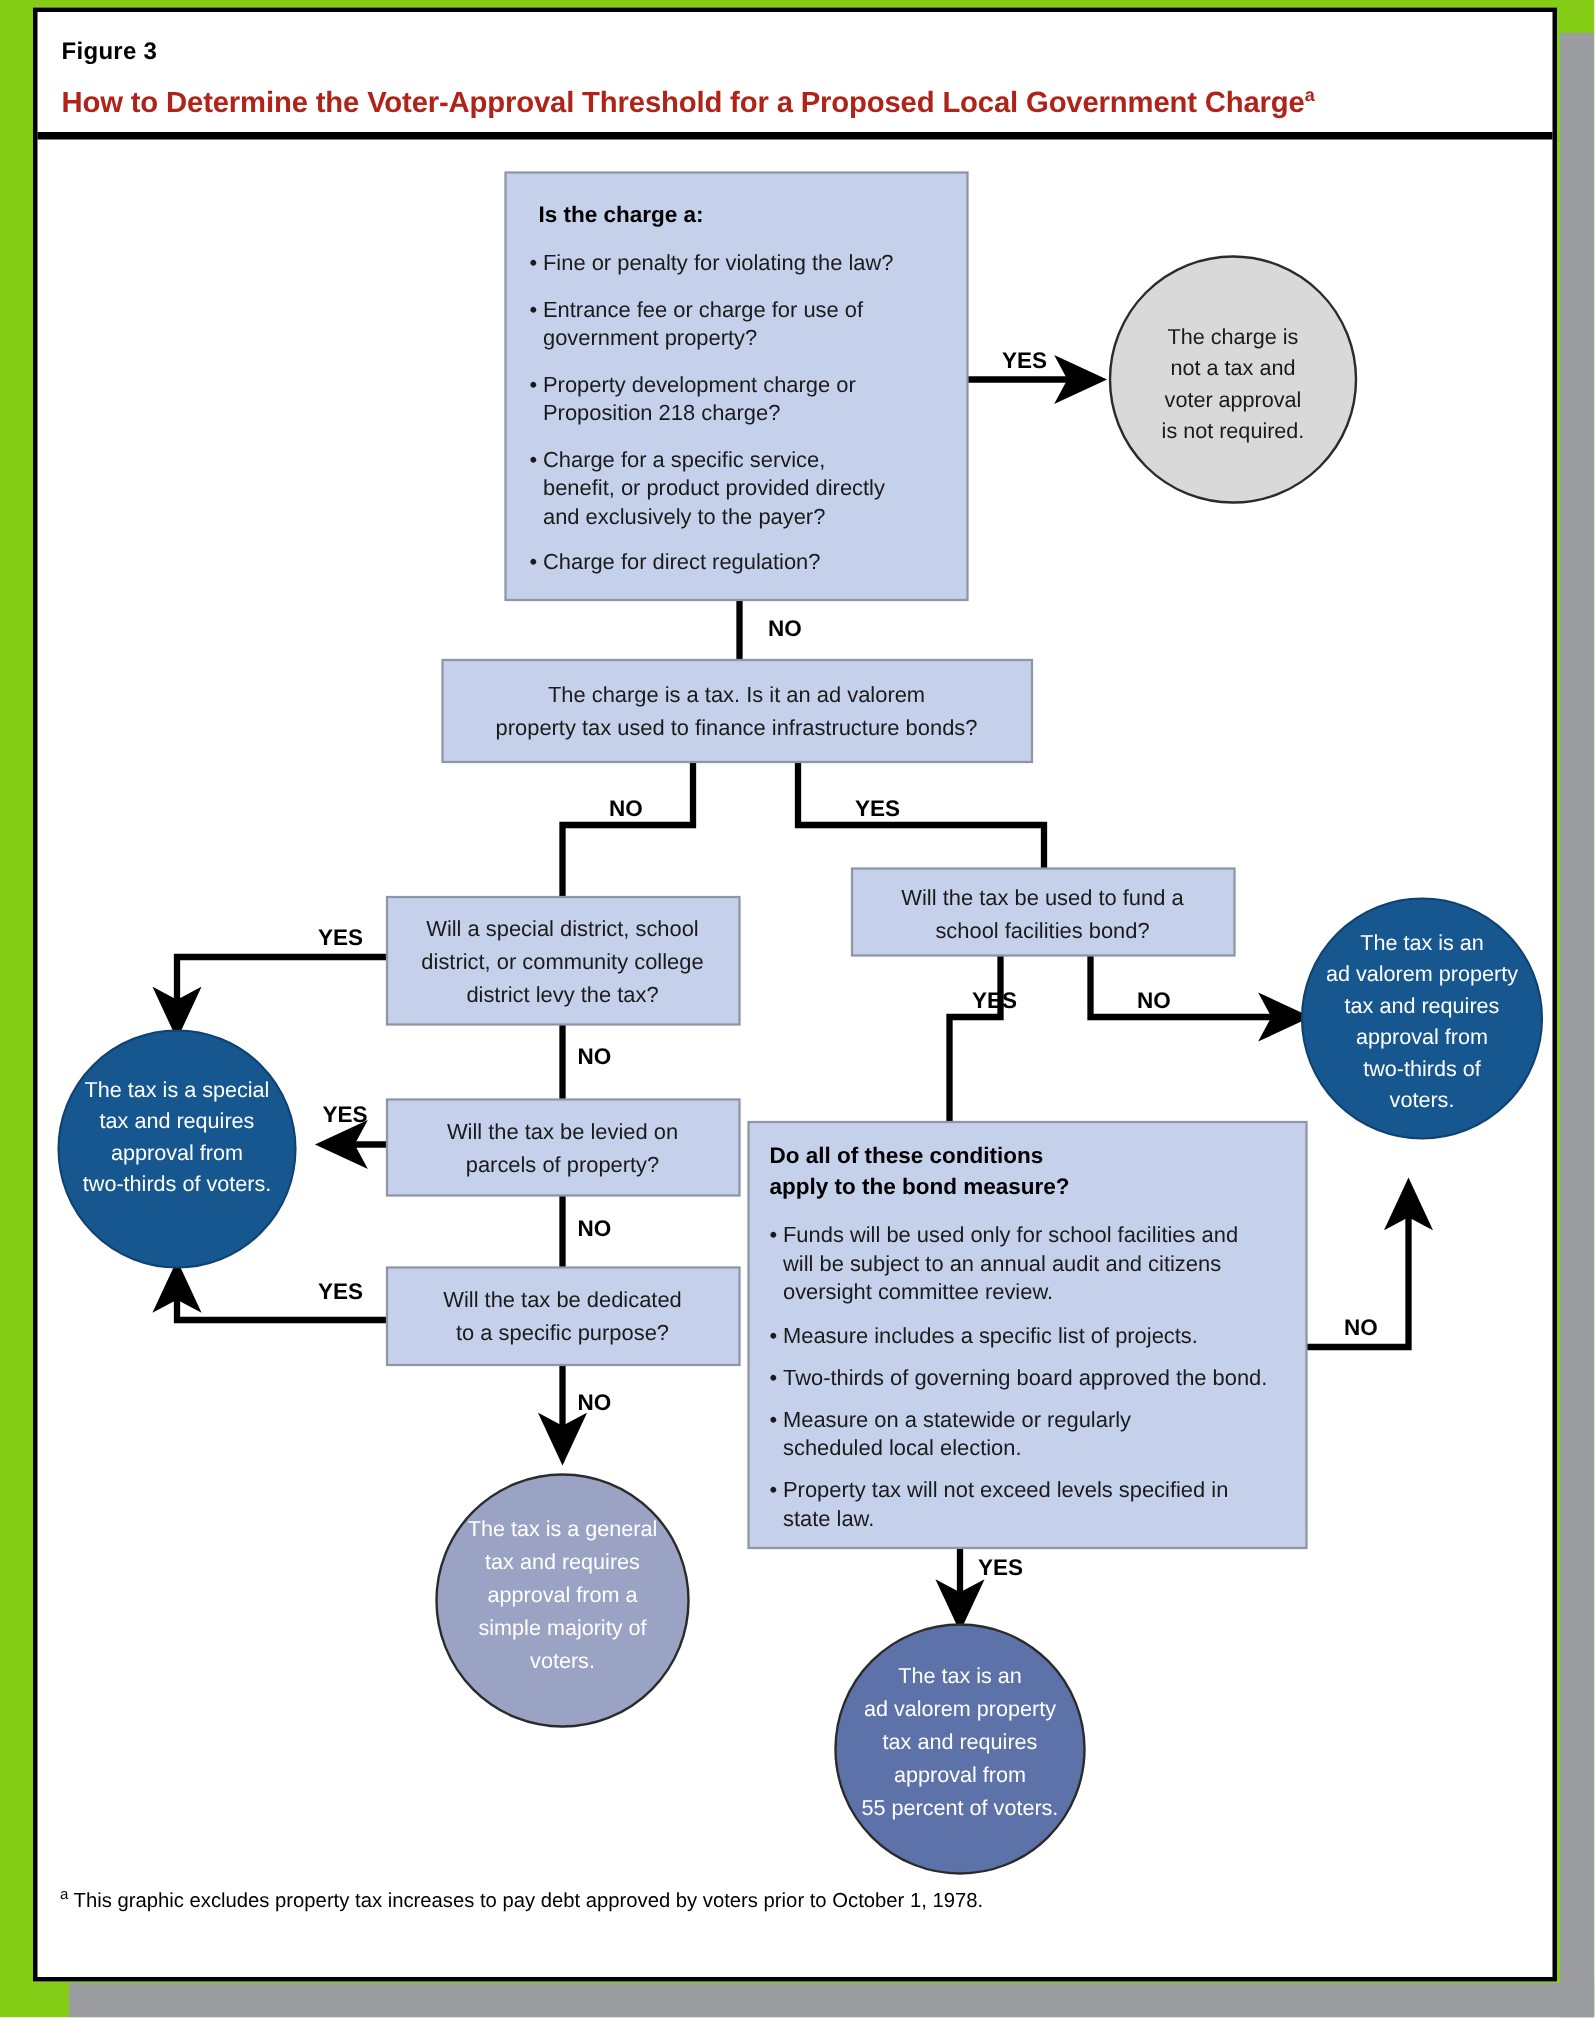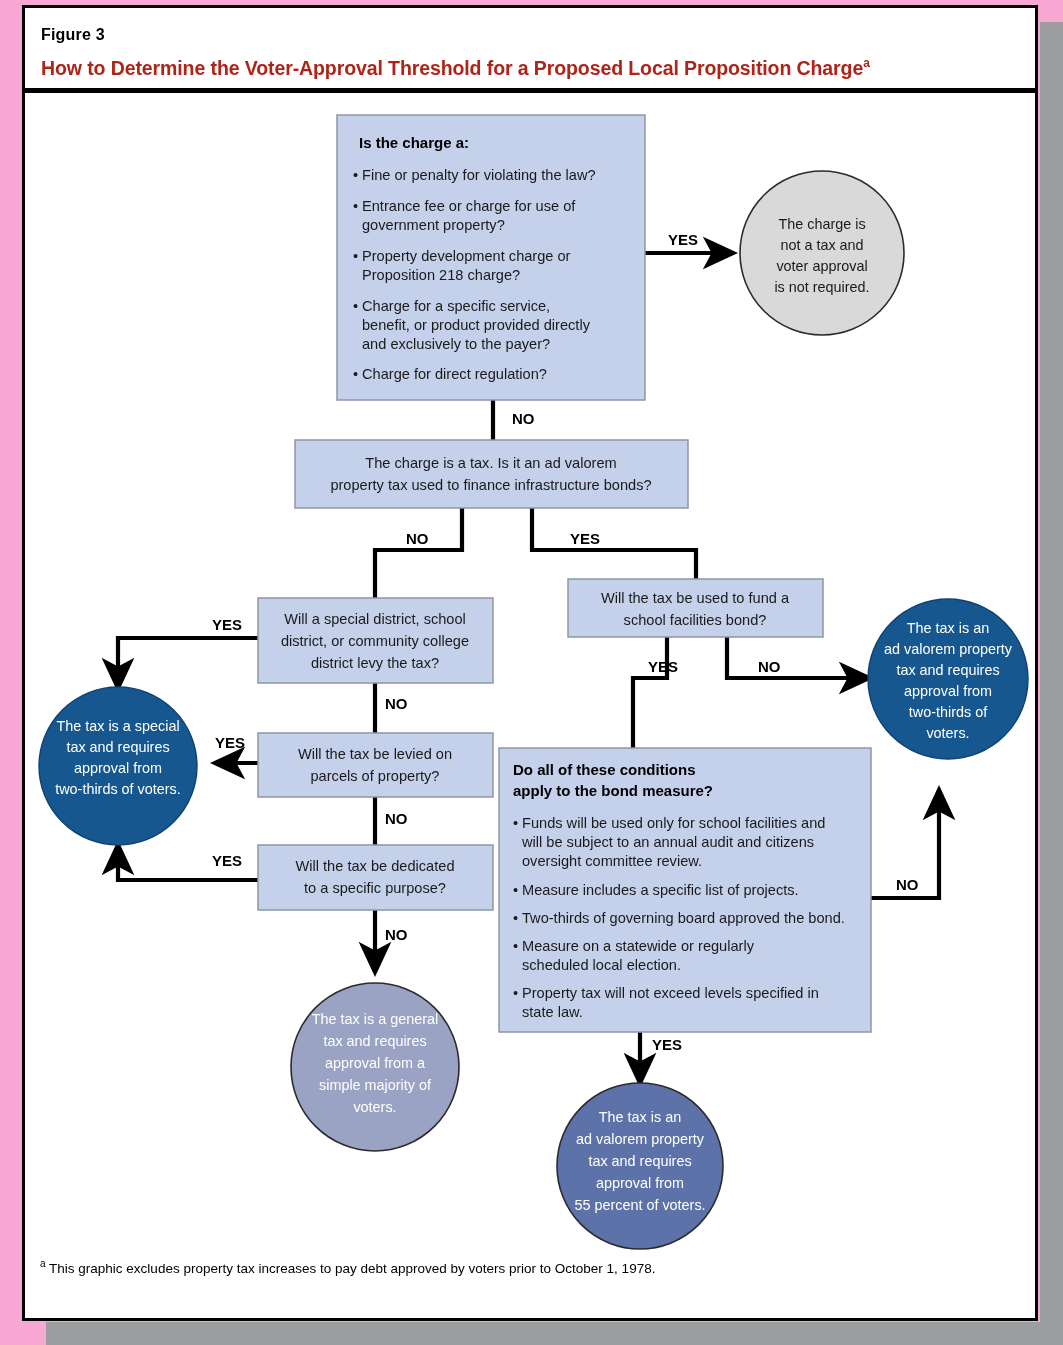--- a/index.html
+++ b/index.html
@@ -1,17 +1,17 @@
 <!DOCTYPE html>
 <html><head>
 <meta charset="utf-8">
 <style>
   html,body{margin:0;padding:0;background:#ffffff;}
   body{font-family:"Liberation Sans","DejaVu Sans",sans-serif;}
-  #page{position:relative;width:1063px;height:1345px;background:#f9a8d4;overflow:hidden;}
+  #page{position:relative;width:1063px;height:1345px;background:#84cc16;overflow:hidden;}
 
   
   .shadow-right{position:absolute;right:0;top:22px;width:23px;height:1323px;background:#9b9da1;}
   .shadow-bottom{position:absolute;left:46px;bottom:0;width:1017px;height:23px;background:#9b9da1;}
 
   .frame{position:absolute;left:22px;top:5px;width:1016px;height:1316px;background:#ffffff;
          border:3px solid #000000;box-sizing:border-box;}
 
   .header{position:absolute;left:25px;top:8px;width:1010px;height:83px;box-sizing:border-box;}
   .fig-label{position:absolute;left:16px;top:18px;font-size:16px;font-weight:bold;color:#000;letter-spacing:.2px;}
@@ -38,21 +38,21 @@
 
 <div id="page">
 
   <div class="shadow-right"></div>
   <div class="shadow-bottom"></div>
 
   <div class="frame"></div>
 
   <div class="header">
     <div class="fig-label">Figure 3</div>
-    <div class="fig-title"><span>How to Determine the Voter-Approval Threshold for a Proposed Local Proposition Charge</span><sup>a</sup></div>
+    <div class="fig-title"><span>How to Determine the Voter-Approval Threshold for a Proposed Local Government Charge</span><sup>a</sup></div>
   </div>
   <div class="header-rule"></div>
 
   <svg class="flow" viewBox="0 0 1063 1345">
     <defs>
       <marker id="arw" markerWidth="9" markerHeight="9" refX="7.2" refY="4.5" orient="auto" markerUnits="strokeWidth">
         <path d="M0,0.6 L8.4,4.5 L0,8.4 L2.1,4.5 Z" fill="#000"></path>
       </marker>
     </defs>
 

